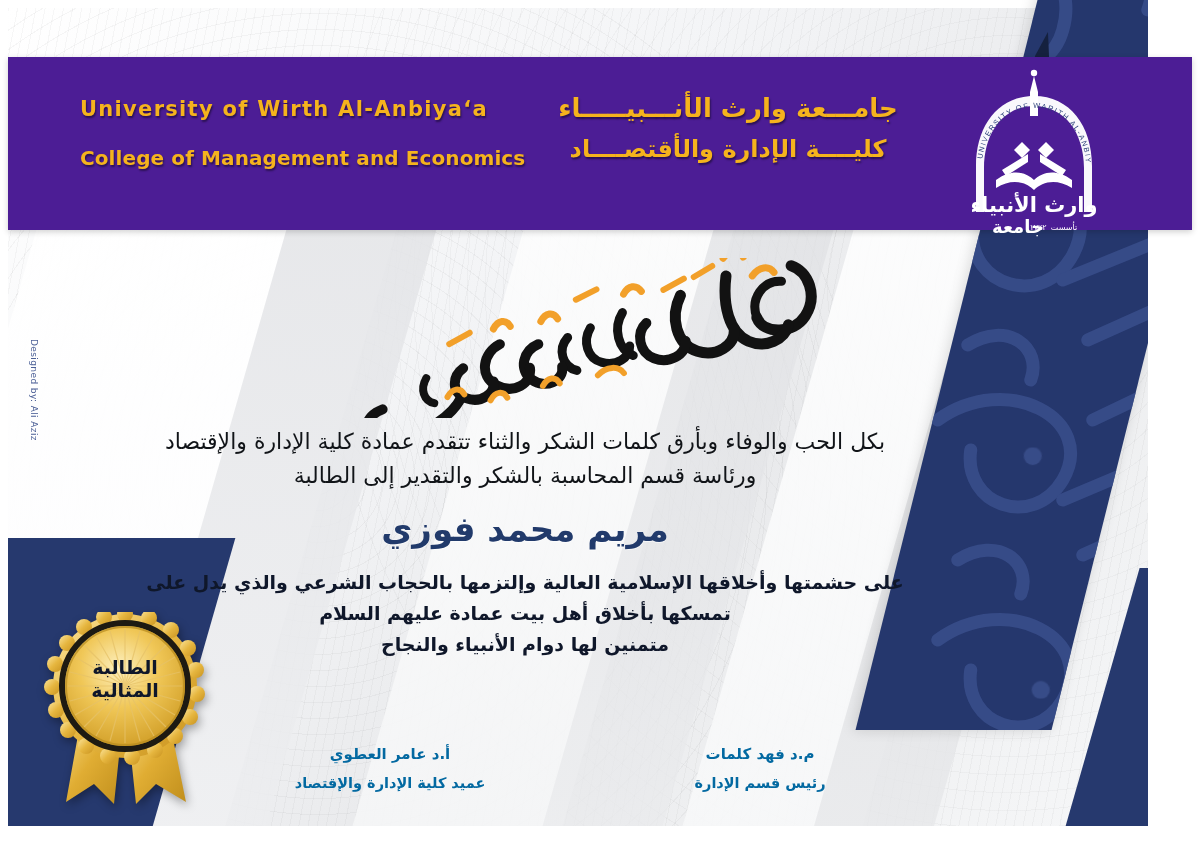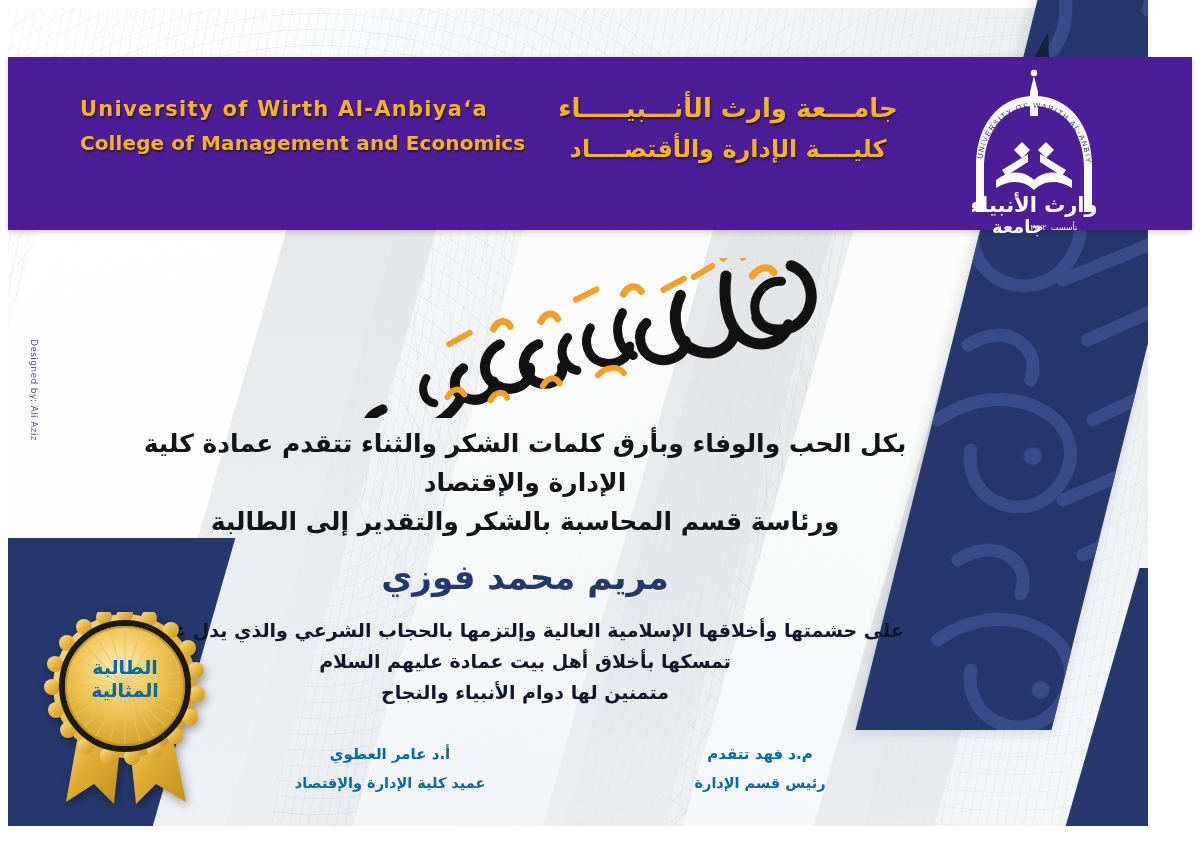--- a/index.html
+++ b/index.html
@@ -121,21 +121,21 @@
     box-shadow:0 2px 6px rgba(0,0,0,.18);
     overflow:hidden;
   }
   .header-en{
     position:absolute; left:72px; top:40px;
     color:#f5b31d;
     font-weight:bold;
     text-shadow:1px 2px 2px rgba(0,0,0,.45);
   }
   .header-en .ln1{font-size:21px;letter-spacing:1.3px;}
-  .header-en .ln2{font-size:20px;margin-top:10px;letter-spacing:.1px;}
+  .header-en .ln2{font-size:20px;margin-top:25px;letter-spacing:.1px;}
 
   .header-ar{
     position:absolute; left:520px; top:36px; width:400px;
     color:#f5b31d; direction:rtl; text-align:center;
     font-weight:bold;
     text-shadow:1px 2px 2px rgba(0,0,0,.45);
     font-family:"DejaVu Sans","Liberation Sans",sans-serif;
   }
   .header-ar .ar1{font-size:26px;letter-spacing:2px;}
   .header-ar .ar2{font-size:24px;margin-top:12px;letter-spacing:2px;}
@@ -152,21 +152,21 @@
     position:absolute; left:330px; top:258px; width:520px; height:160px;
   }
 
   
   .body-wrap{
     position:absolute; left:120px; top:425px; width:810px;
     direction:rtl; text-align:center;
     color:#111418;
   }
   .para1{
-    font-size:25px; line-height:1.55; font-weight:bold;
+    font-size:22px; line-height:1.55; font-weight:normal;
     letter-spacing:0px;
   }
   .student-name{
     margin-top:16px;
     font-size:34px; font-weight:bold; color:#213a6b;
     letter-spacing:0px;
     text-shadow:0 1px 0 rgba(255,255,255,.6);
   }
   .para2{
     margin-top:18px;
@@ -175,21 +175,21 @@
   }
 
   
   .rosette{
     position:absolute; left:36px; top:612px; width:178px; height:196px;
   }
   .rosette svg{display:block;filter:drop-shadow(2px 4px 5px rgba(0,0,0,.35));}
   .rosette-label{
     position:absolute; left:0; top:44px; width:178px;
     text-align:center; direction:rtl;
-    font-size:19px; font-weight:bold; color:#0369a1; line-height:1.22;
+    font-size:19px; font-weight:bold; color:#0f172a; line-height:1.22;
     pointer-events:none;
   }
 
   
   .sig{
     position:absolute; direction:rtl; text-align:center;
     color:#0369a1; width:280px;
   }
   .sig .nm{font-size:15px;font-weight:bold;}
   .sig .role{font-size:14.5px;font-weight:bold;margin-top:12px;}
@@ -453,19 +453,19 @@
       <div>المثالية</div>
     </div>
   </div>
 
   <div class="sig sig-left">
     <div class="nm">أ.د عامر العطوي</div>
     <div class="role">عميد كلية الإدارة والإقتصاد</div>
   </div>
 
   <div class="sig sig-right">
-    <div class="nm">م.د فهد تتقدم</div>
+    <div class="nm">م.د فهد كلمات</div>
     <div class="role">رئيس قسم الإدارة</div>
   </div>
 
   <div class="designer">Designed by: Ali Aziz</div>
 
 </div>
 
 </body></html>

